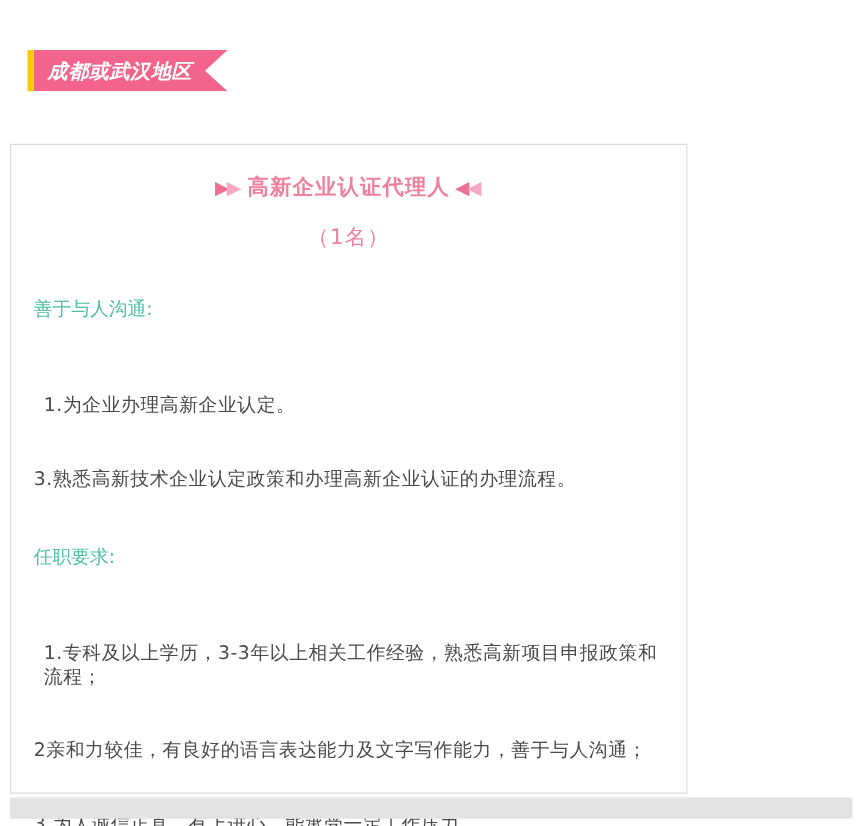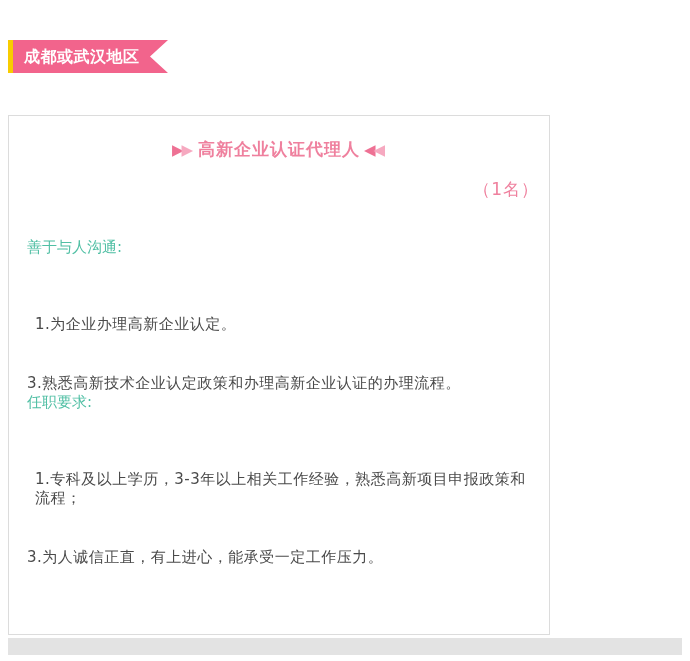--- a/index.html
+++ b/index.html
@@ -5,23 +5,24 @@
   * { box-sizing: border-box; margin: 0; padding: 0; }
   html, body {
     width: 690px; height: 661px;
     background: #ffffff;
     font-family: "DejaVu Sans", "Liberation Sans", sans-serif;
     overflow: hidden;
   }
   
   .ribbon-wrap {
     position: absolute;
-    top: 40px; left: 8px;
+    top: 40px; left: 22px;
     display: flex;
     height: 33px;
+    font-style: italic;
   }
   .ribbon-accent {
     width: 5px; height: 33px;
     background: var(--ribbon-yellow);
   }
   .ribbon {
     height: 33px;
     width: 155px;
     background: var(--ribbon-pink);
     clip-path: polygon(0 0, 100% 0, calc(100% - 18px) 50%, 100% 100%, 0 100%);
@@ -50,34 +51,34 @@
     letter-spacing: 1px;
   }
   .arrow { font-size: 15px; font-weight: normal; }
   .arrow.dark  { color: var(--arrow-dark); }
   .arrow.light { color: var(--arrow-light); }
   .arrow.l1 { margin-right: -3px; }
   .arrow.l2 { margin-right: 4px; }
   .arrow.r1 { margin-left: 4px; }
   .arrow.r2 { margin-left: -3px; }
   .headcount {
-    text-align: right;
+    text-align: center;
     font-size: 17px;
     color: var(--title-pink);
     margin-top: 17px;
     letter-spacing: 1px;
   }
   .sec-heading {
     font-size: 15px;
     color: var(--heading-teal);
     margin: 0 0 0 8px;
     font-weight: 500;
   }
   .sec-heading.first { margin-top: 37px; }
-  .sec-heading.second { }
+  .sec-heading.second { margin-top: 43px; }
   .job-line {
     font-size: 15px;
     color: #4a4a4a;
     margin: 40px 0 0 8px;
     letter-spacing: 0.5px;
   }
   .job-line.after-heading { margin-top: 58px; margin-left: 16px; }
   
   .footer-bar {
     position: absolute;
@@ -99,16 +100,17 @@
     <span class="arrow dark l1">▶</span><span class="arrow light l2">▶</span><span>高新企业认证代理人</span><span class="arrow dark r1">◀</span><span class="arrow light r2">◀</span>
   </div>
   <div class="headcount">（1名）</div>
 
   <div class="sec-heading first">善于与人沟通:</div>
   <p class="job-line after-heading">1.为企业办理高新企业认定。</p>
   <p class="job-line">3.熟悉高新技术企业认定政策和办理高新企业认证的办理流程。</p>
 
   <div class="sec-heading second">任职要求:</div>
   <p class="job-line after-heading">1.专科及以上学历，3-3年以上相关工作经验，熟悉高新项目申报政策和流程；</p>
+  <p class="job-line">2亲和力较佳，有良好的语言表达能力及文字写作能力，善于与人沟通；</p>
   <p class="job-line">3.为人诚信正直，有上进心，能承受一定工作压力。</p>
 </div>
 
 <div class="footer-bar"></div>
 
 </body></html>

